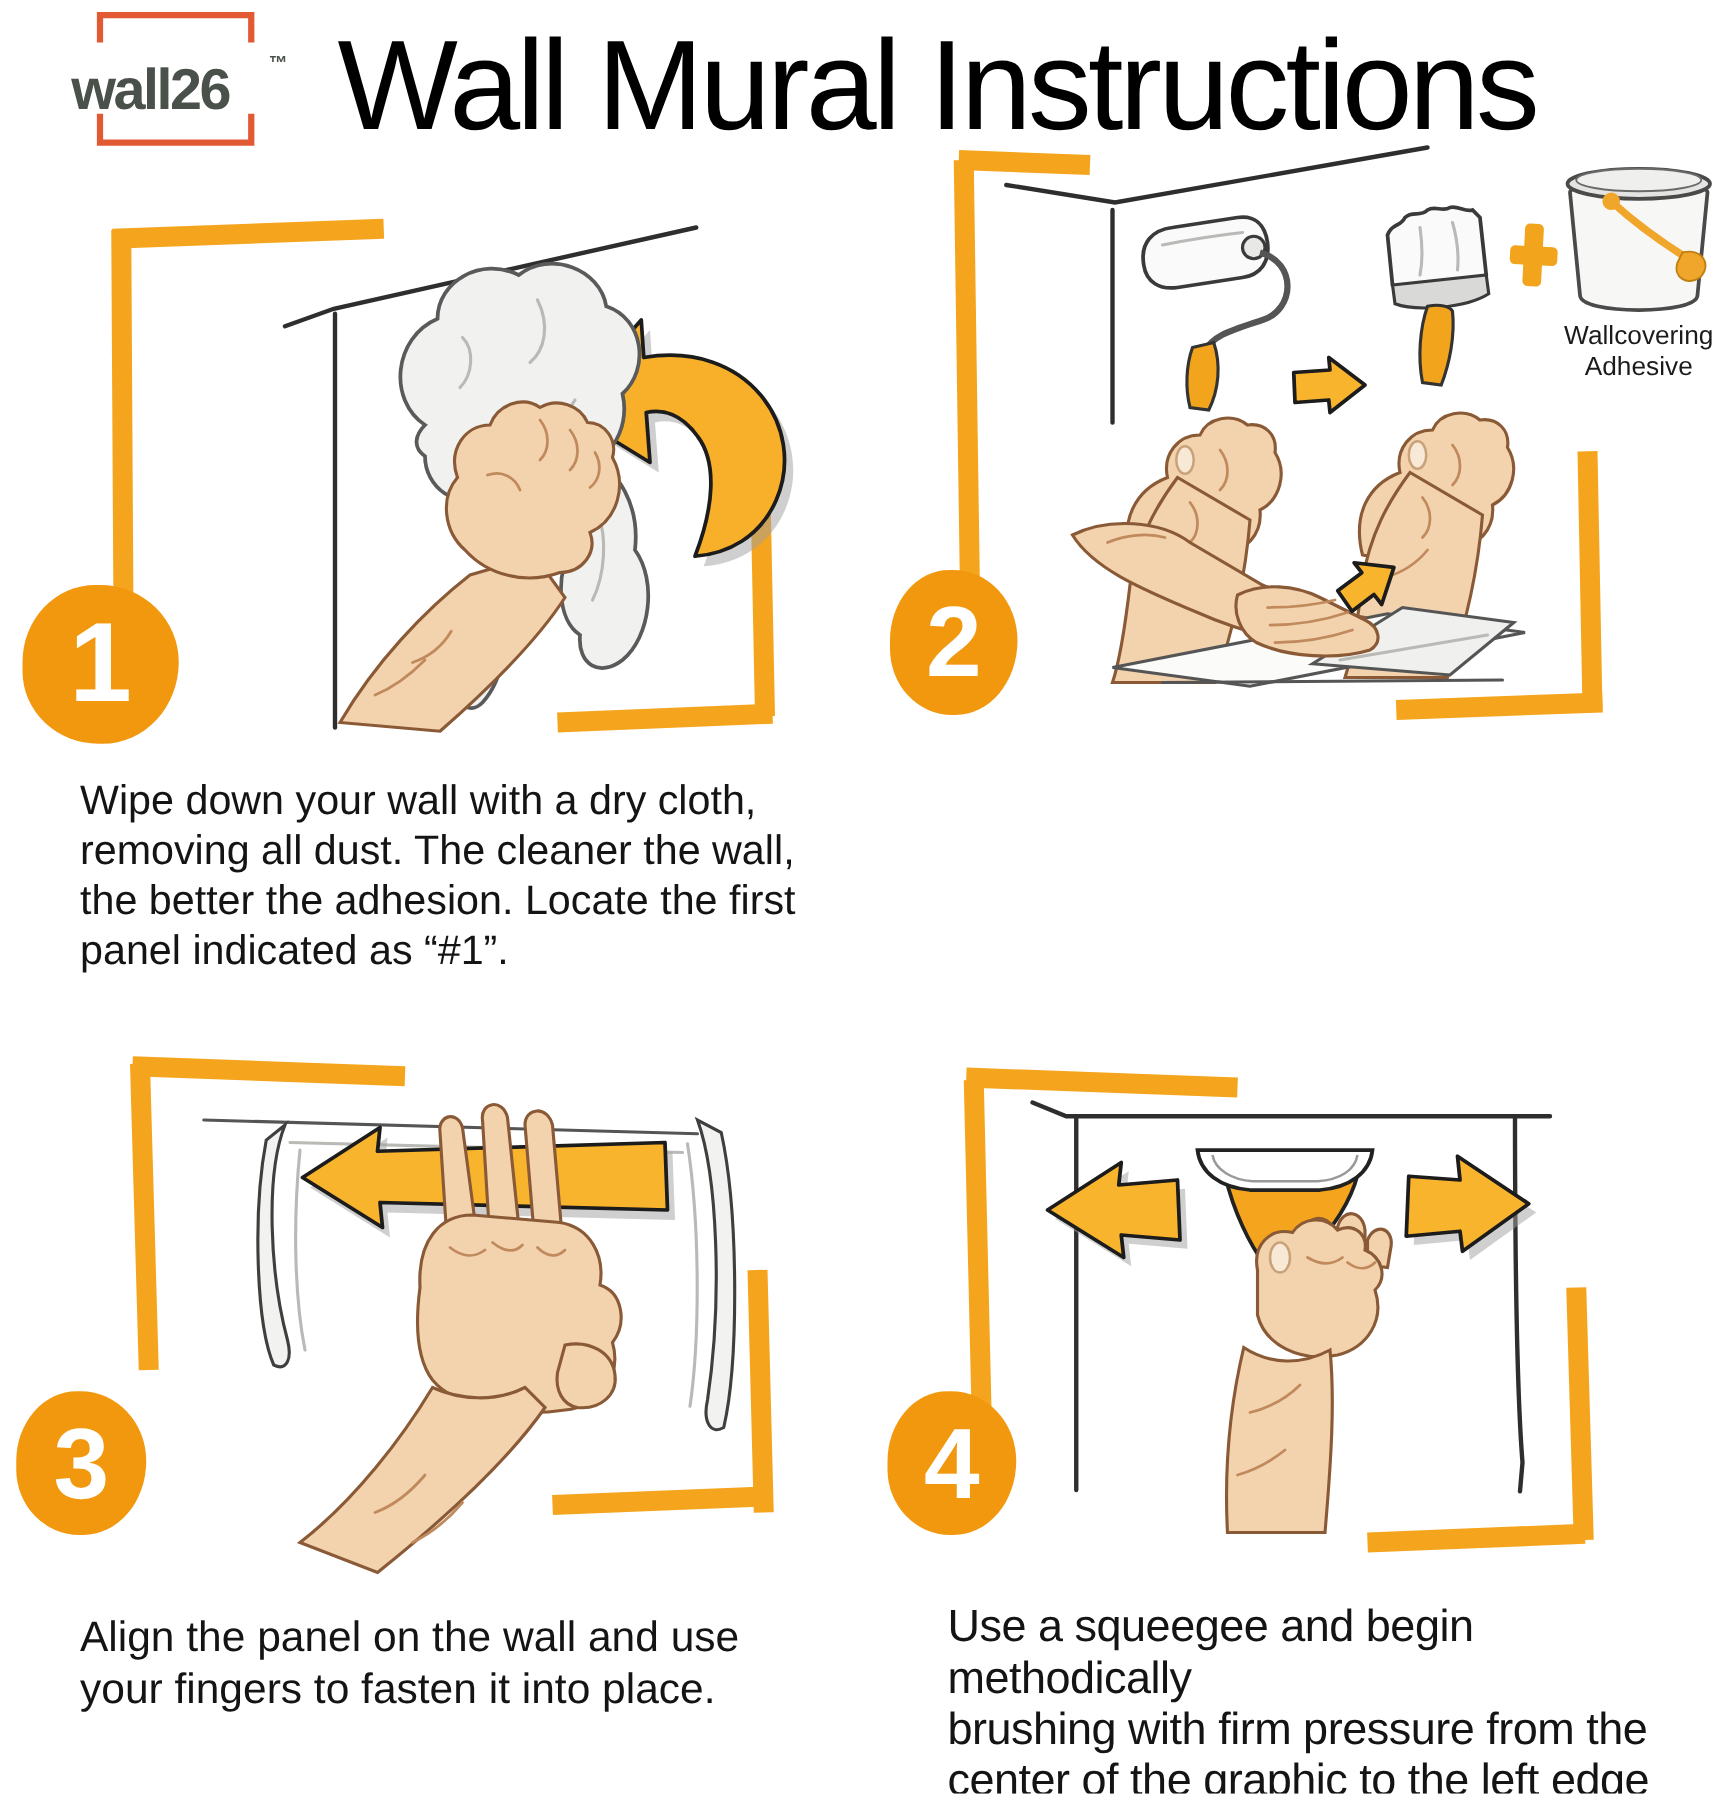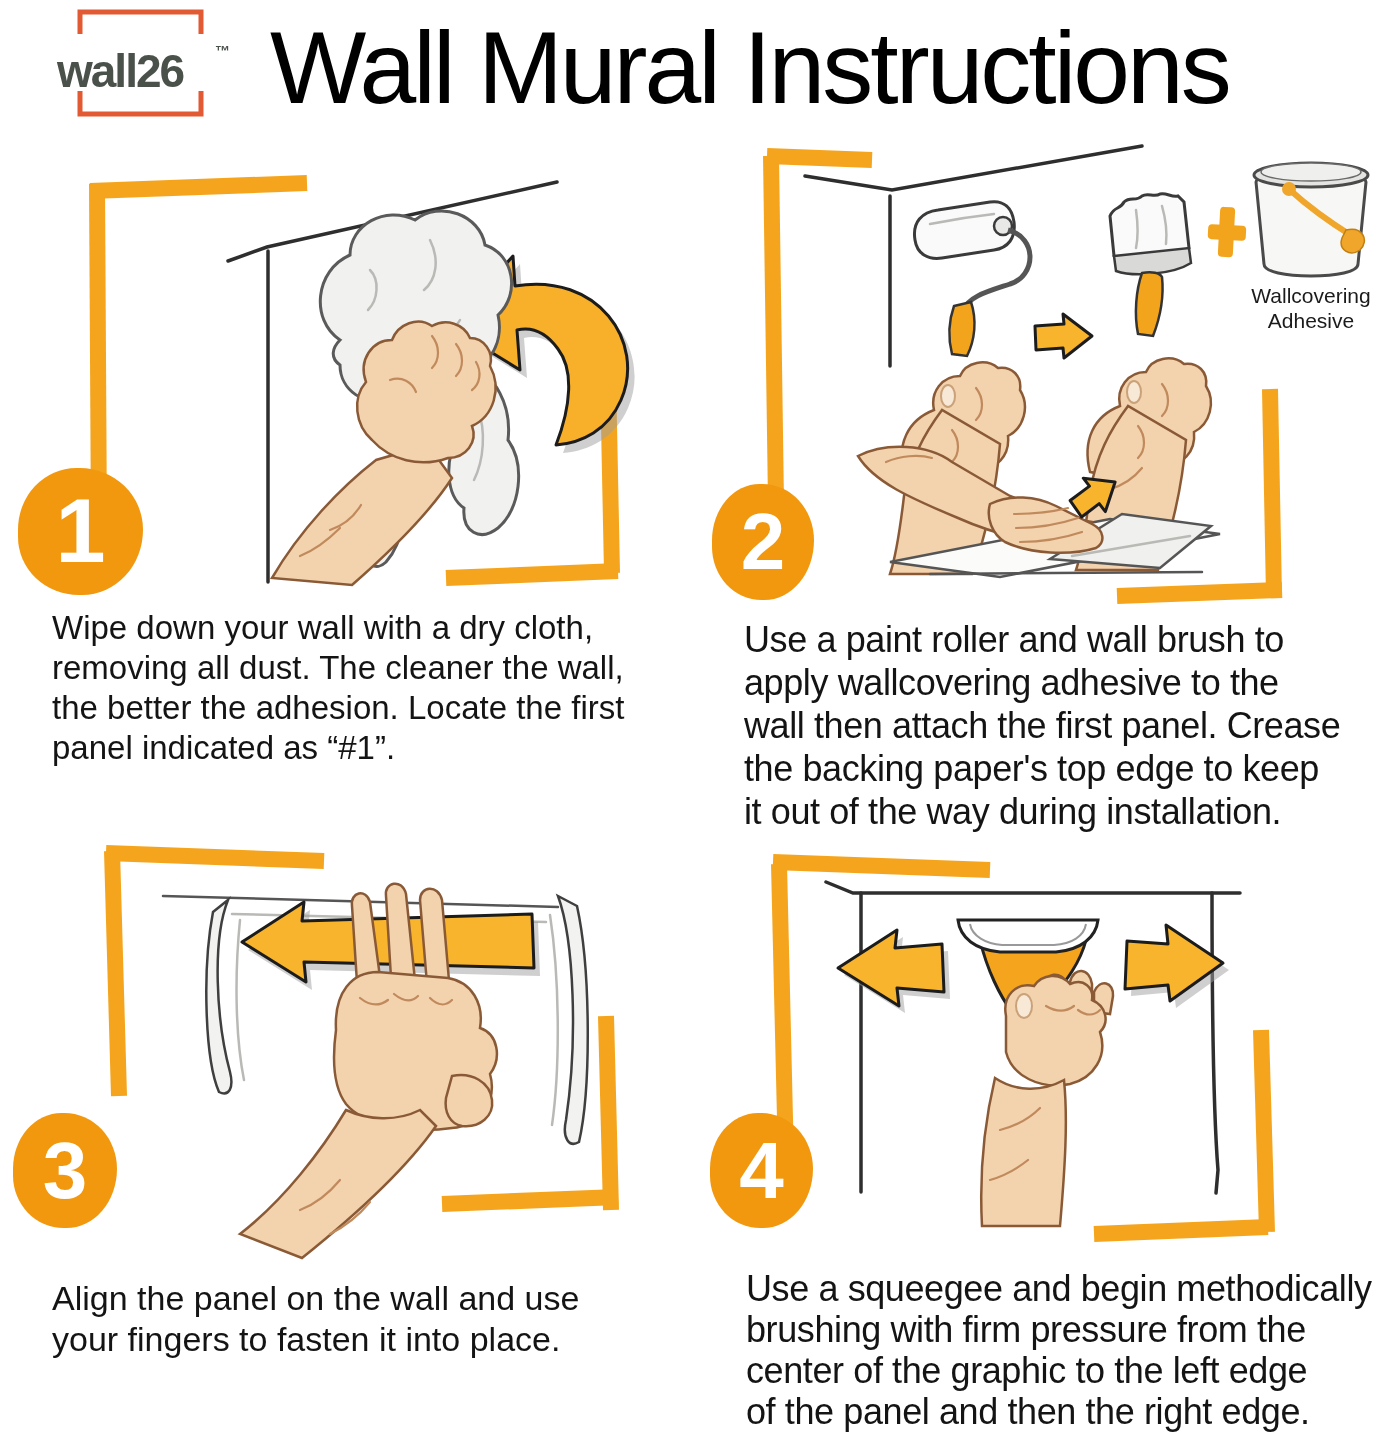--- a/index.html
+++ b/index.html
@@ -16,26 +16,26 @@
     letter-spacing:-2px;color:#4A514B;
   }
   .tm{position:absolute;left:215px;top:42px;font-size:15px;font-weight:bold;color:#4A514B;}
   .title{
     position:absolute;left:270px;top:10px;margin:0;font-size:102px;font-weight:400;
     letter-spacing:-3px;color:#000;white-space:nowrap;
   }
   
   .step{position:absolute;}
   .s1{left:0;top:130px;width:690px;height:690px;}
-  .s2{left:690px;top:144px;width:687px;height:690px;}
+  .s2{left:690px;top:116px;width:687px;height:690px;}
   .s3{left:0;top:820px;width:690px;height:615px;}
   .s4{left:690px;top:820px;width:687px;height:615px;}
   .illus{position:absolute;left:0;top:0;}
   .desc{
-    position:absolute;margin:0;color:#141414;white-space:pre-line;
+    position:absolute;margin:12px;color:#141414;white-space:pre-line;
   }
   .s1 .desc{left:52px;top:478px;font-size:33px;line-height:40px;}
   .s2 .desc{left:54px;top:474px;font-size:36px;line-height:43px;letter-spacing:-0.4px;}
   .s3 .desc{left:52px;top:458px;font-size:34px;line-height:41px;}
   .s4 .desc{left:56px;top:448px;font-size:36px;line-height:41px;letter-spacing:-0.4px;}
   .badge{
     position:absolute;background:#F2980F;color:#fff;font-weight:bold;
     display:flex;align-items:center;justify-content:center;
     border-radius:48% 52% 50% 50% / 50% 50% 53% 47%;
   }
@@ -206,25 +206,20 @@
         <path class="skinline" d="M324 370 C344 370 362 368 378 364"></path>
         <path class="skinline" d="M196 318 C210 312 228 310 242 314"></path>
       </g>
       <g transform="rotate(-32 402 350)">
         <path class="gold" d="M380 344 L404 342 L403 332 L428 352 L404 372 L403 362 L381 364 Z"></path>
       </g>
     </svg>
     <div class="badge">
         <span>2</span>
       </div>
-    <p class="desc">Use a paint roller and wall brush to
-apply wallcovering adhesive to the
-wall then attach the first panel. Crease
-the backing paper's top edge to keep
-it out of the way during installation.</p>
   </section>
 
   <section class="step s3">
     <svg class="illus" width="690" height="460" viewBox="0 0 690 460">
       <g>
         <path class="crayon" d="M106 33 L324 41"></path>
           <path class="crayon" d="M112 31 L119 276"></path>
       </g>
       <g>
         <path class="crayon" d="M606 196 L611 390"></path>

